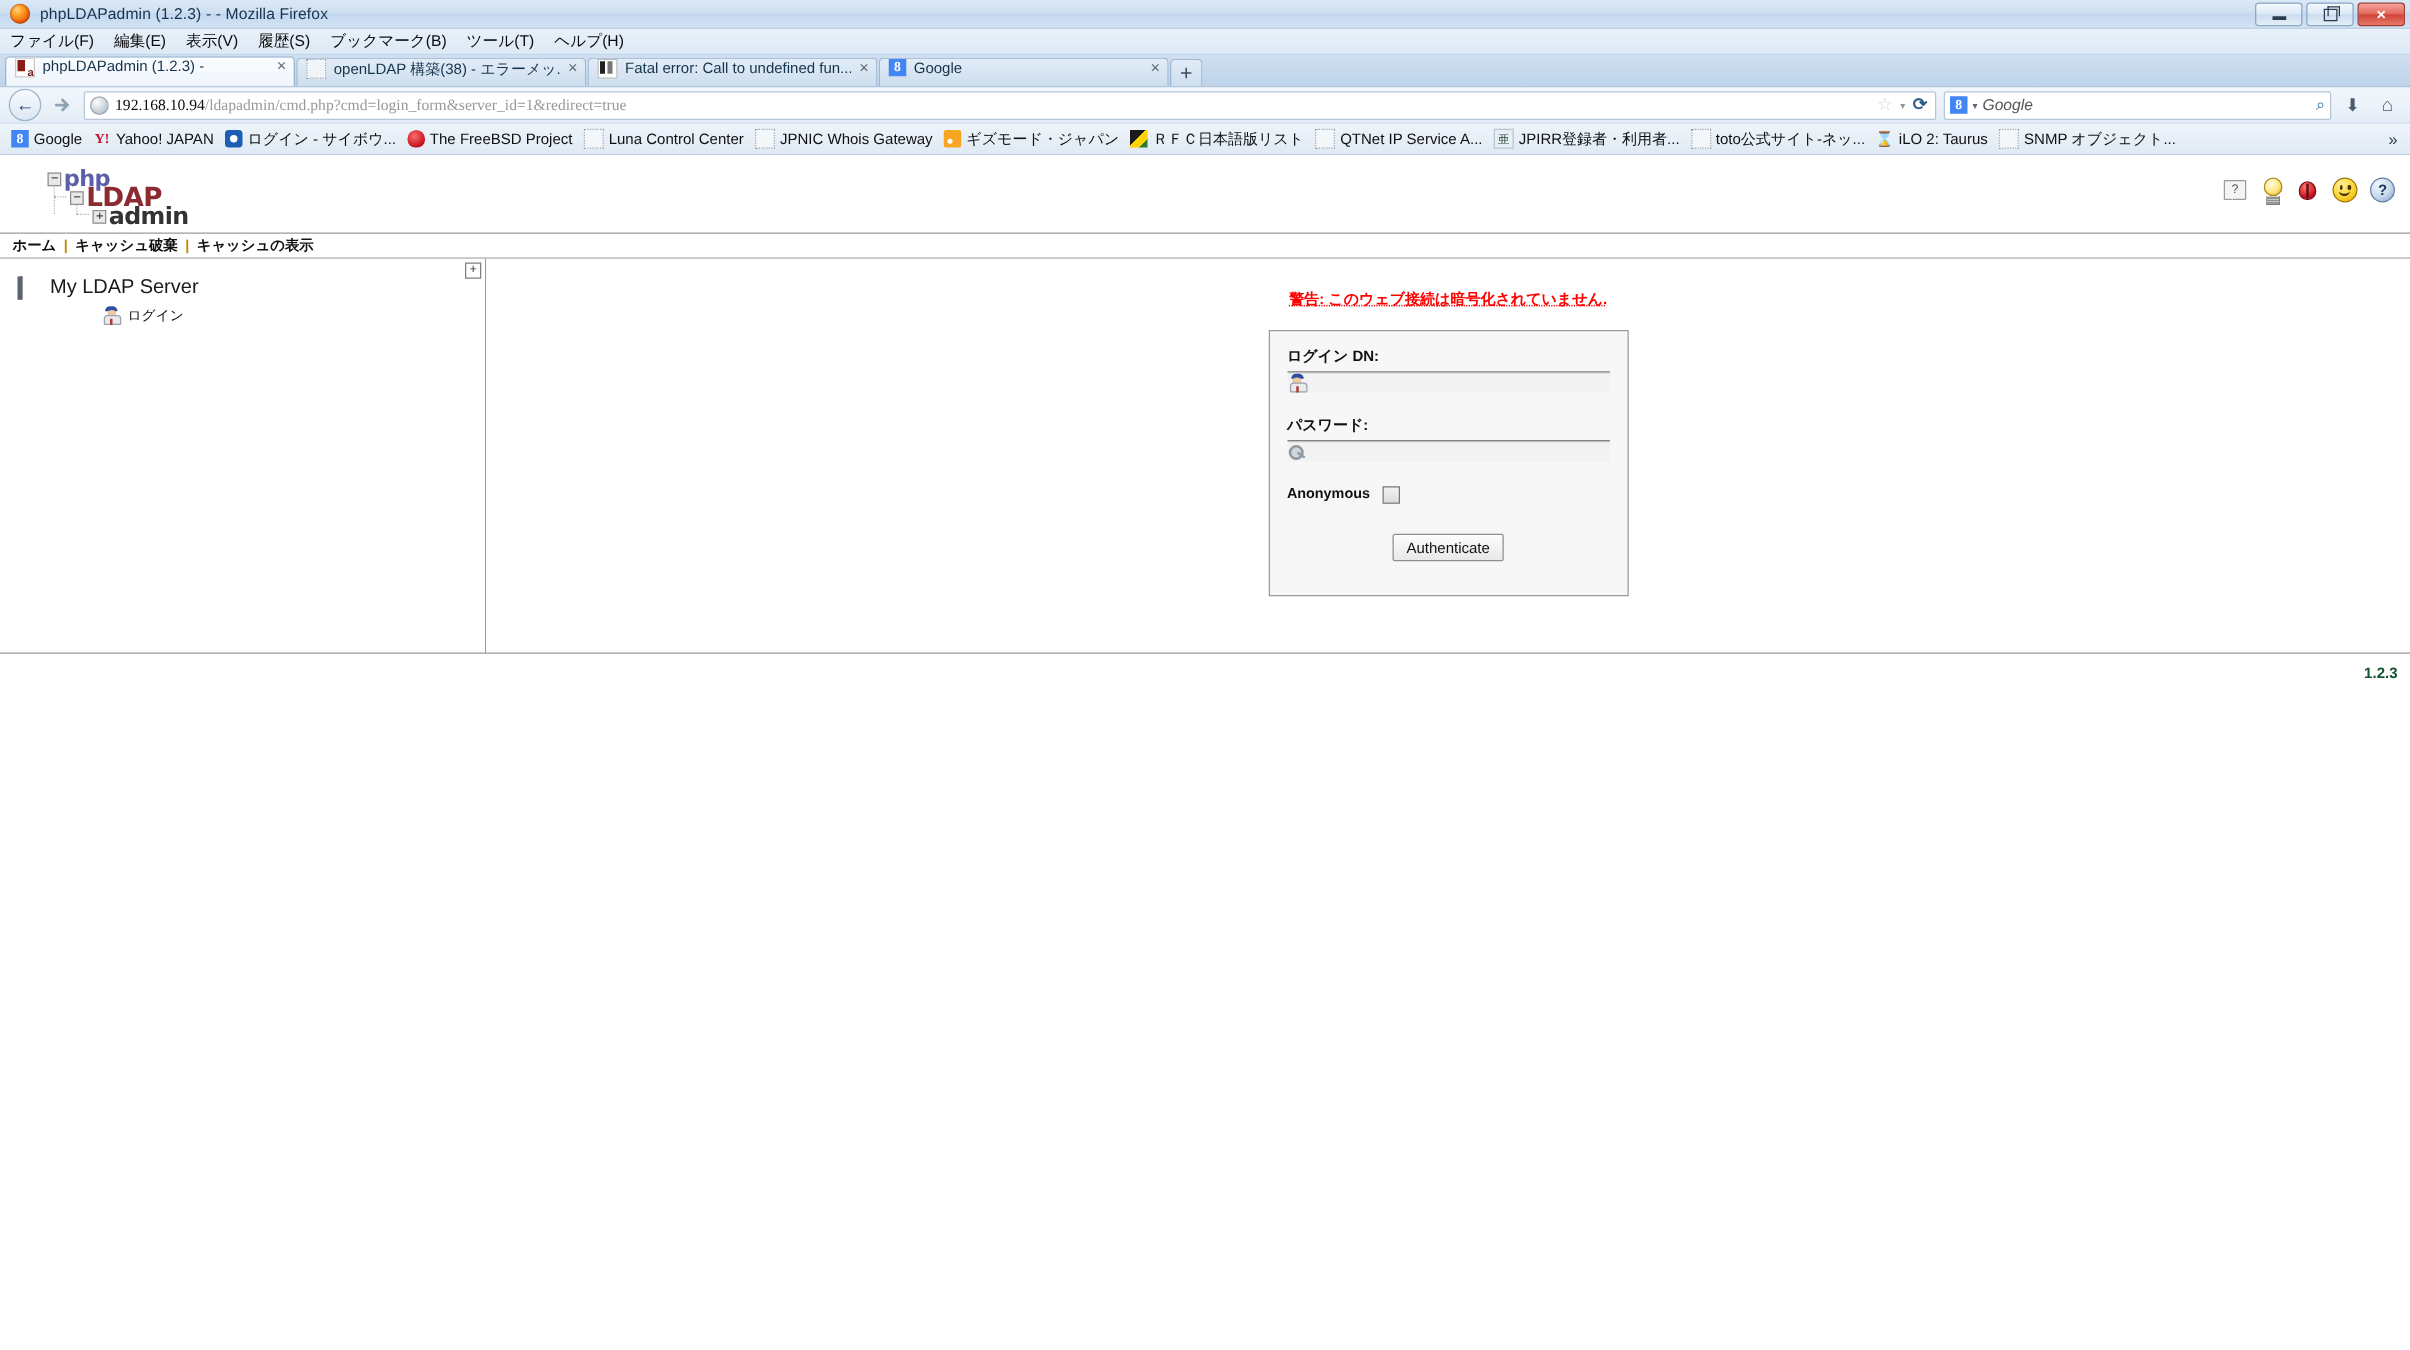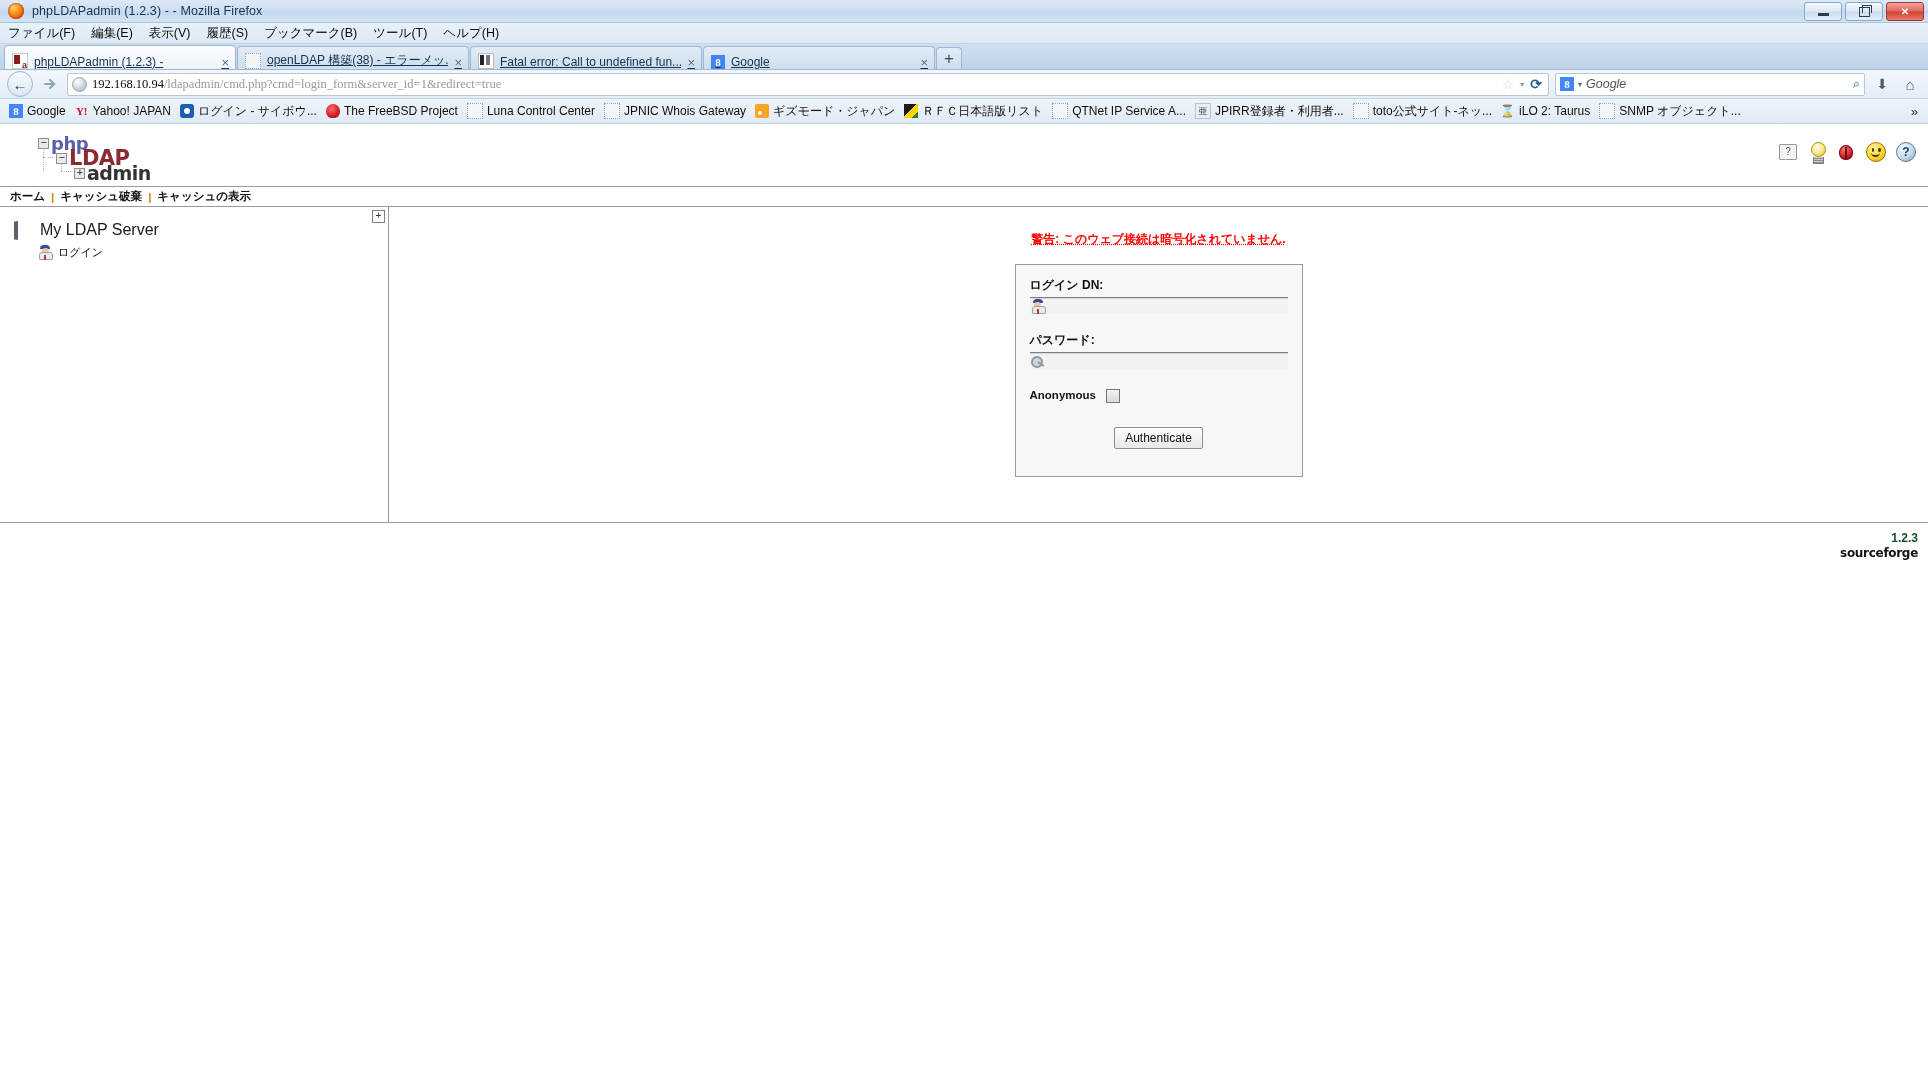--- a/index.html
+++ b/index.html
@@ -53,27 +53,27 @@
   .menu-item{ font-size:12.5px; color:#0c0c0c; cursor:default; white-space:nowrap; }
 
   
   #tabstrip{
     height:25px;
     background:linear-gradient(to bottom,#cfdff0,#bed3e9);
     display:flex; align-items:flex-end; padding-left:4px; gap:1px;
     border-bottom:1px solid #9fb8d2;
   }
   .tab{
-    height:23px; display:flex; align-items:flex-end;
+    height:23px; display:flex; align-items:flex-start;
     padding:0 6px 0 7px; gap:6px;
     border:1px solid #9fb8d2; border-bottom:none;
     border-radius:4px 4px 0 0;
     background:linear-gradient(to bottom,#e2ecf7,#cddeee);
     font-size:12px; color:#16334d; box-sizing:border-box;
-    width:232px; position:relative; overflow:hidden;text-decoration:underline;
+    width:232px; position:relative; overflow:hidden;
   }
   .tab.active{
     background:linear-gradient(to bottom,#fbfdff,#eef5fb);
     height:24px;
   }
   .tab .tab-label{
     flex:1; overflow:hidden; white-space:nowrap; text-overflow:clip;
   }
   .tab .tab-close{ color:#5c6b7a; font-size:13px; line-height:1; }
   .favicon{ width:14px; height:14px; flex:none; position:relative; }
@@ -257,21 +257,21 @@
   #tree-server{
     display:flex; align-items:center; gap:6px; padding:14px 0 0 14px;
   }
   #server-icon{ width:20px;height:17px; position:relative; flex:none;}
   #server-icon .scr{ width:17px;height:12px;border:1px solid #5a6470;
     background:linear-gradient(to bottom,#dfe5ea,#b9c2cb); border-radius:1px;}
   #server-icon .base{ width:20px;height:4px;background:#8e97a1;border:1px solid #5a6470;
     border-radius:0 0 2px 2px; margin-top:-1px;}
   #tree-server-label{ font-size:16px; color:#1a1a1a; }
   #tree-login{
-    display:flex; align-items:center; gap:6px; padding:6px 0 0 38px;
+    display:flex; align-items:center; gap:6px; padding:6px 0 0 38px;margin-left:44px;
   }
   .person-icon{ width:14px;height:15px; position:relative; flex:none; }
   .person-icon .hat{position:absolute;left:2px;top:0;width:10px;height:4px;
     background:#2b4f9e;border-radius:4px 4px 0 0;}
   .person-icon .face{position:absolute;left:3.5px;top:3px;width:7px;height:6px;
     border-radius:50%;background:#f0c8a0;}
   .person-icon .body{position:absolute;left:1px;bottom:0;width:12px;height:6px;
     background:#e8eaec;border:1px solid #9aa2ab;border-radius:3px 3px 1px 1px;}
   .person-icon .tie{position:absolute;left:6px;bottom:0;width:2px;height:5px;background:#b03a3a;}
   #tree-login-label{ font-size:11px; color:#111; }
@@ -563,16 +563,15 @@
 
         <div id="auth-button-row">
           <button id="authenticate-button">Authenticate</button>
         </div>
       </div>
     </div>
   </div>
 
   <div id="pla-footer">
     <div id="pla-version">1.2.3</div>
-    <div id="sourceforge-logo">sourceforge</div>
   </div>
 
 </div>
 
 </body></html>

